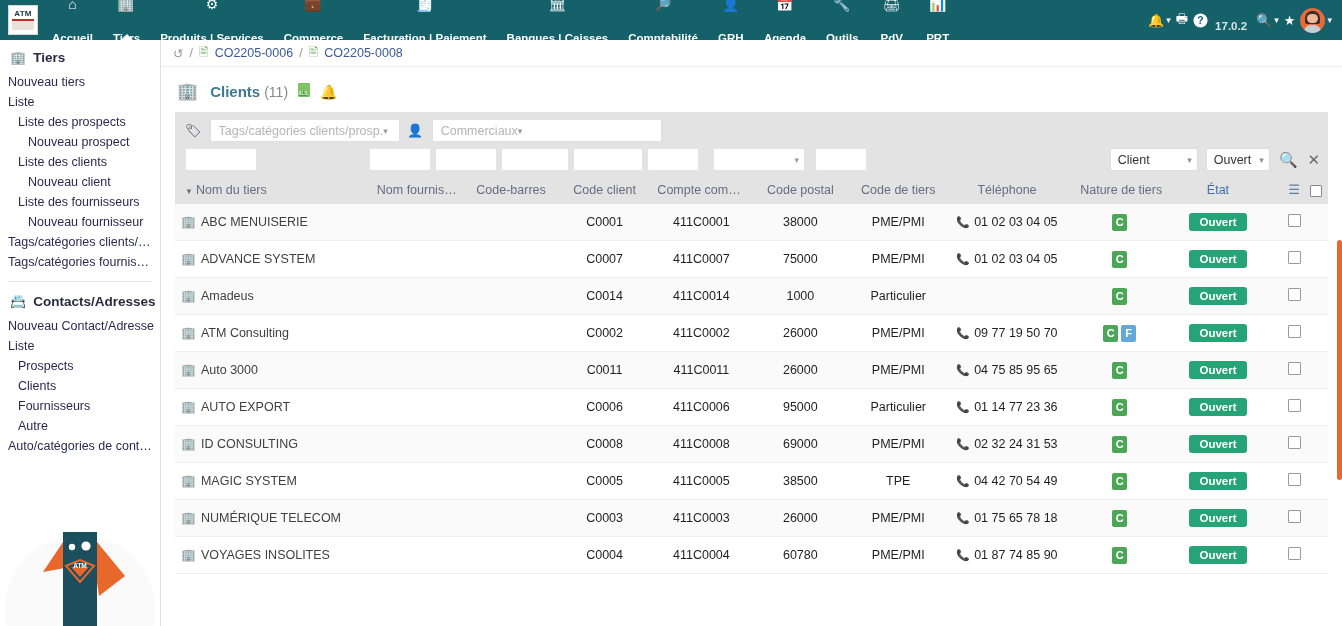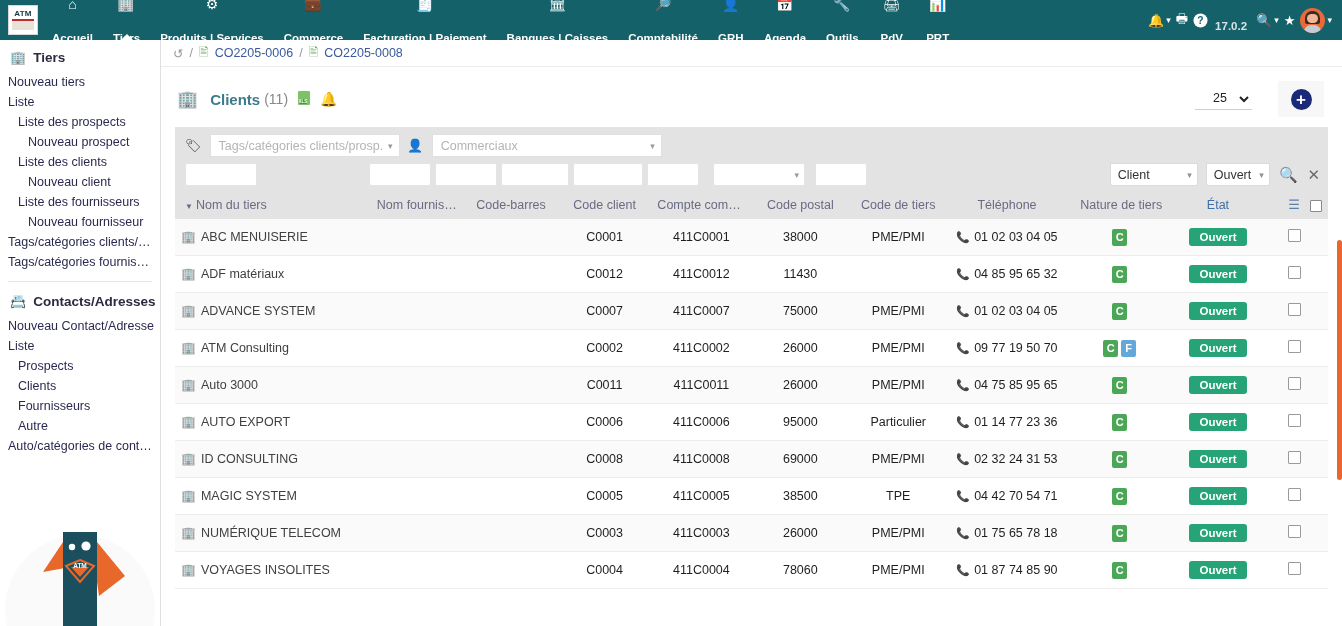--- a/index.html
+++ b/index.html
@@ -119,21 +119,21 @@
   table.lst { width: 100%; border-collapse: collapse; table-layout: fixed; }
   .filterbar-row td { background: #e3e3e3; padding: 0; }
   .fb-top {
     background: #e3e3e3; display: flex; align-items: center; gap: 8px;
     padding: 7px 8px 3px 10px;
   }
   .tag-ic { color: #3b3b55; font-size: 13px; }
   .user-ic { color: #9a7a43; font-size: 13px; }
   .selfake {
     background: #fff; border: 1px solid #e0e0e0; height: 23px; display: flex;
-    align-items: center; justify-content: space-between; padding: 0 6px 0 8px;
+    align-items: center; padding: 0 6px 0 8px;
     color: #b4b4b4; font-size: 12.5px; cursor: pointer;
   }
   .selfake .cr { color: #9a9a9a; font-size: 9px; }
   .fb-inputs {
     background: #e3e3e3; display: flex; align-items: center;
     padding: 3px 8px 6px 10px;
   }
   .fin {
     height: 23px; background: #fff; border: 1px solid #e4e4e4; border-radius: 2px;
     margin-right: 4px;
@@ -352,26 +352,20 @@
       <span class="ph-title">Clients</span>
       <span class="ph-count">(11)</span>
       <span class="ph-xls">
         <svg width="16" height="16" viewBox="0 0 16 16">
             <rect x="2" y="1" width="12" height="14" rx="1" fill="#7ec267"></rect>
             <rect x="3" y="9" width="8" height="5" rx="1" fill="#4a9a3a"></rect>
             <text x="7" y="13.2" font-size="4.5" font-weight="bold" text-anchor="middle" fill="#fff" font-family="Liberation Sans">XLS</text>
           </svg>
       </span>
       <span class="ph-bell">🔔</span>
-      <div class="ph-right">
-        <select class="limit-sel" id="limit-select"><option value="10">10</option><option value="25" selected="">25</option><option value="50">50</option><option value="100">100</option></select>
-        <div class="add-btn">
-          <div class="plus-circle">+</div>
-        </div>
-      </div>
     </div>
 
     <div class="tablewrap">
       <table class="lst">
         <colgroup>
           <col style="width:180px">
             <col style="width:86px">
             <col style="width:86px">
           <col style="width:86px">
             <col style="width:92px">
@@ -449,41 +443,41 @@
               <td class="c">C0001</td>
               <td class="c">411C0001</td>
               <td class="c">38000</td>
               <td class="c">PME/PMI</td>
               <td class="c"><span class="ph-ic">📞</span><span>01 02 03 04 05</span></td>
               <td class="c"><span class="badge-sq b-c">C</span></td>
               <td class="c"><span class="badge-open">Ouvert</span></td>
               <td class="c"><span class="rowcb"></span></td>
             </tr>
             <tr>
-              <td class="name"><span class="bic">🏢</span><a href="#">ADF matériaux</a></td>
-              <td class="c"></td>
-              <td class="c"></td>
-              <td class="c">C0012</td>
-              <td class="c">411C0012</td>
-              <td class="c">11430</td>
-              <td class="c"></td>
-              <td class="c"><span class="ph-ic">📞</span><span>04 85 95 65 32</span></td>
-              <td class="c"><span class="badge-sq b-c">C</span></td>
-              <td class="c"><span class="badge-open">Ouvert</span></td>
-              <td class="c"><span class="rowcb"></span></td>
-            </tr>
-            <tr>
               <td class="name"><span class="bic">🏢</span><a href="#">ADVANCE SYSTEM</a></td>
               <td class="c"></td>
               <td class="c"></td>
               <td class="c">C0007</td>
               <td class="c">411C0007</td>
               <td class="c">75000</td>
               <td class="c">PME/PMI</td>
               <td class="c"><span class="ph-ic">📞</span><span>01 02 03 04 05</span></td>
+              <td class="c"><span class="badge-sq b-c">C</span></td>
+              <td class="c"><span class="badge-open">Ouvert</span></td>
+              <td class="c"><span class="rowcb"></span></td>
+            </tr>
+            <tr>
+              <td class="name"><span class="bic">🏢</span><a href="#">Amadeus</a></td>
+              <td class="c"></td>
+              <td class="c"></td>
+              <td class="c">C0014</td>
+              <td class="c">411C0014</td>
+              <td class="c">1000</td>
+              <td class="c">Particulier</td>
+              <td class="c"></td>
               <td class="c"><span class="badge-sq b-c">C</span></td>
               <td class="c"><span class="badge-open">Ouvert</span></td>
               <td class="c"><span class="rowcb"></span></td>
             </tr>
             <tr>
               <td class="name"><span class="bic">🏢</span><a href="#">ATM Consulting</a></td>
               <td class="c"></td>
               <td class="c"></td>
               <td class="c">C0002</td>
               <td class="c">411C0002</td>
@@ -534,21 +528,21 @@
               <td class="c"><span class="rowcb"></span></td>
             </tr>
             <tr>
               <td class="name"><span class="bic">🏢</span><a href="#">MAGIC SYSTEM</a></td>
               <td class="c"></td>
               <td class="c"></td>
               <td class="c">C0005</td>
               <td class="c">411C0005</td>
               <td class="c">38500</td>
               <td class="c">TPE</td>
-              <td class="c"><span class="ph-ic">📞</span><span>04 42 70 54 71</span></td>
+              <td class="c"><span class="ph-ic">📞</span><span>04 42 70 54 49</span></td>
               <td class="c"><span class="badge-sq b-c">C</span></td>
               <td class="c"><span class="badge-open">Ouvert</span></td>
               <td class="c"><span class="rowcb"></span></td>
             </tr>
             <tr>
               <td class="name"><span class="bic">🏢</span><a href="#">NUMÉRIQUE TELECOM</a></td>
               <td class="c"></td>
               <td class="c"></td>
               <td class="c">C0003</td>
               <td class="c">411C0003</td>
@@ -558,21 +552,21 @@
               <td class="c"><span class="badge-sq b-c">C</span></td>
               <td class="c"><span class="badge-open">Ouvert</span></td>
               <td class="c"><span class="rowcb"></span></td>
             </tr>
             <tr>
               <td class="name"><span class="bic">🏢</span><a href="#">VOYAGES INSOLITES</a></td>
               <td class="c"></td>
               <td class="c"></td>
               <td class="c">C0004</td>
               <td class="c">411C0004</td>
-              <td class="c">78060</td>
+              <td class="c">60780</td>
               <td class="c">PME/PMI</td>
               <td class="c"><span class="ph-ic">📞</span><span>01 87 74 85 90</span></td>
               <td class="c"><span class="badge-sq b-c">C</span></td>
               <td class="c"><span class="badge-open">Ouvert</span></td>
               <td class="c"><span class="rowcb"></span></td>
             </tr>
           </tbody>
       </table>
     </div>
 

